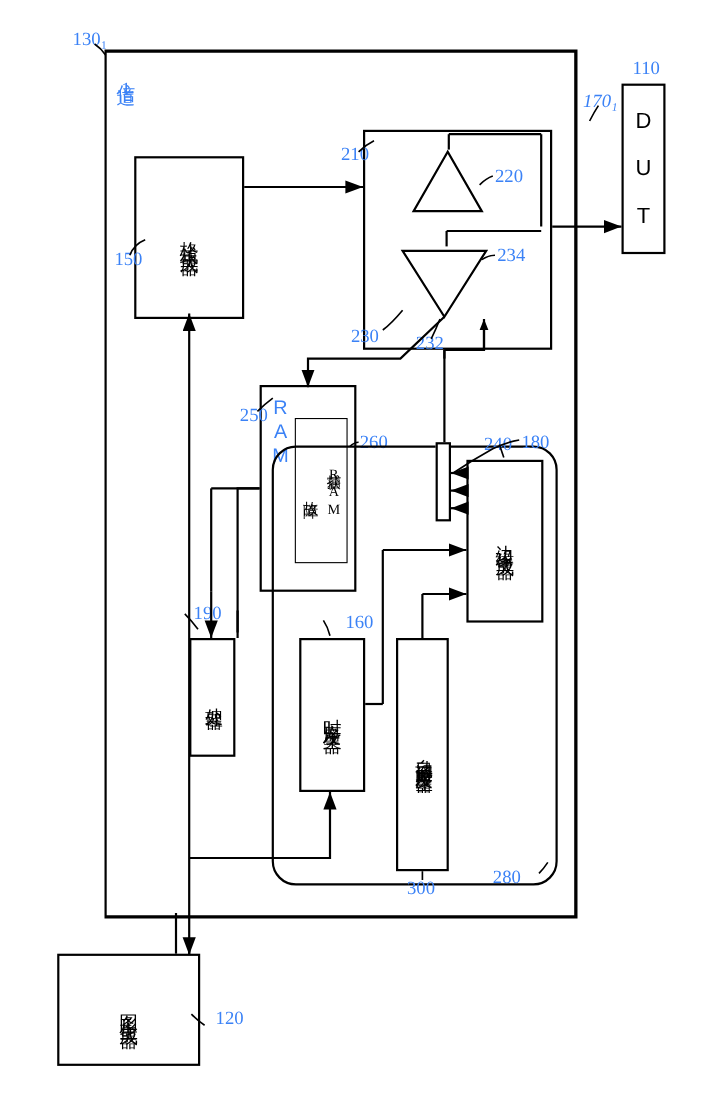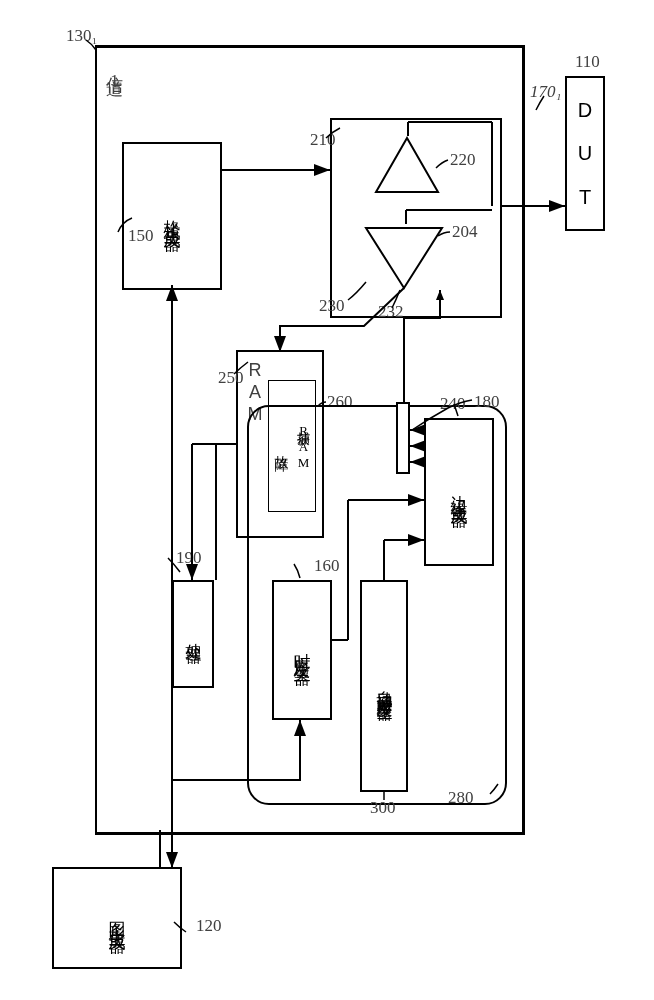--- a/index.html
+++ b/index.html
@@ -25,21 +25,21 @@
     text-align: center;
   }
   .vert {
     writing-mode: vertical-rl;
     text-orientation: upright;
     letter-spacing: 4px;
   }
   .label {
     position: absolute;
     font-size: 17px;
-    color: #404040;
+    color: #3b82f6;
     white-space: nowrap;
   }
   .dut-letter { writing-mode: horizontal-tb; font-size:20px; font-weight:500; }
   .tri { position:absolute; }
   .rounded { border-radius: 22px; }
 </style>
 </head>
 <body>
 
 <div class="diagram">
@@ -51,36 +51,36 @@
   <span class="label vert" style="left:103px; top:63px;">信道1</span>
 
   <div class="box" style="left:52px; top:867px; width:130px; height:102px;">
     <span class="vert">图形生成器</span>
   </div>
   <span class="label" style="left:196px; top:916px;">120</span>
 
   <div class="box" style="left:122px; top:142px; width:100px; height:148px;">
     <span class="vert">格式生成器</span>
   </div>
-  <span class="label" style="left:104px; top:226px;margin-left:24px;">150</span>
+  <span class="label" style="left:104px; top:226px;">150</span>
 
   <div class="box" style="left:330px; top:118px; width:172px; height:200px;"></div>
   <span class="label" style="left:310px; top:130px;text-align:center;">210</span>
 
   <svg class="tri" width="70" height="60" style="left:372px; top:136px;">
     <polygon points="35,2 4,56 66,56" fill="none" stroke="#000" stroke-width="2"></polygon>
   </svg>
   <span class="label" style="left:450px; top:150px;">220</span>
 
   <svg class="tri" width="82" height="68" style="left:364px; top:224px;">
     <polygon points="2,4 78,4 40,64" fill="none" stroke="#000" stroke-width="2"></polygon>
   </svg>
   <span class="label" style="left:319px; top:296px;">230</span>
   <span class="label" style="left:378px; top:302px;">232</span>
-  <span class="label" style="left:452px; top:222px;">204</span>
+  <span class="label" style="left:452px; top:222px;">234</span>
 
   <div class="box" style="left:565px; top:76px; width:40px; height:155px; display:flex; flex-direction:column; justify-content:space-evenly; font-family:sans-serif;">
     <span class="dut-letter">D</span>
     <span class="dut-letter">U</span>
     <span class="dut-letter">T</span>
   </div>
   <span class="label" style="left:575px; top:52px;">110</span>
   <span class="label" style="left:530px; top:82px;font-style:italic;">170₁</span>
 
   <div class="box" style="left:236px; top:350px; width:88px; height:188px;"></div>

